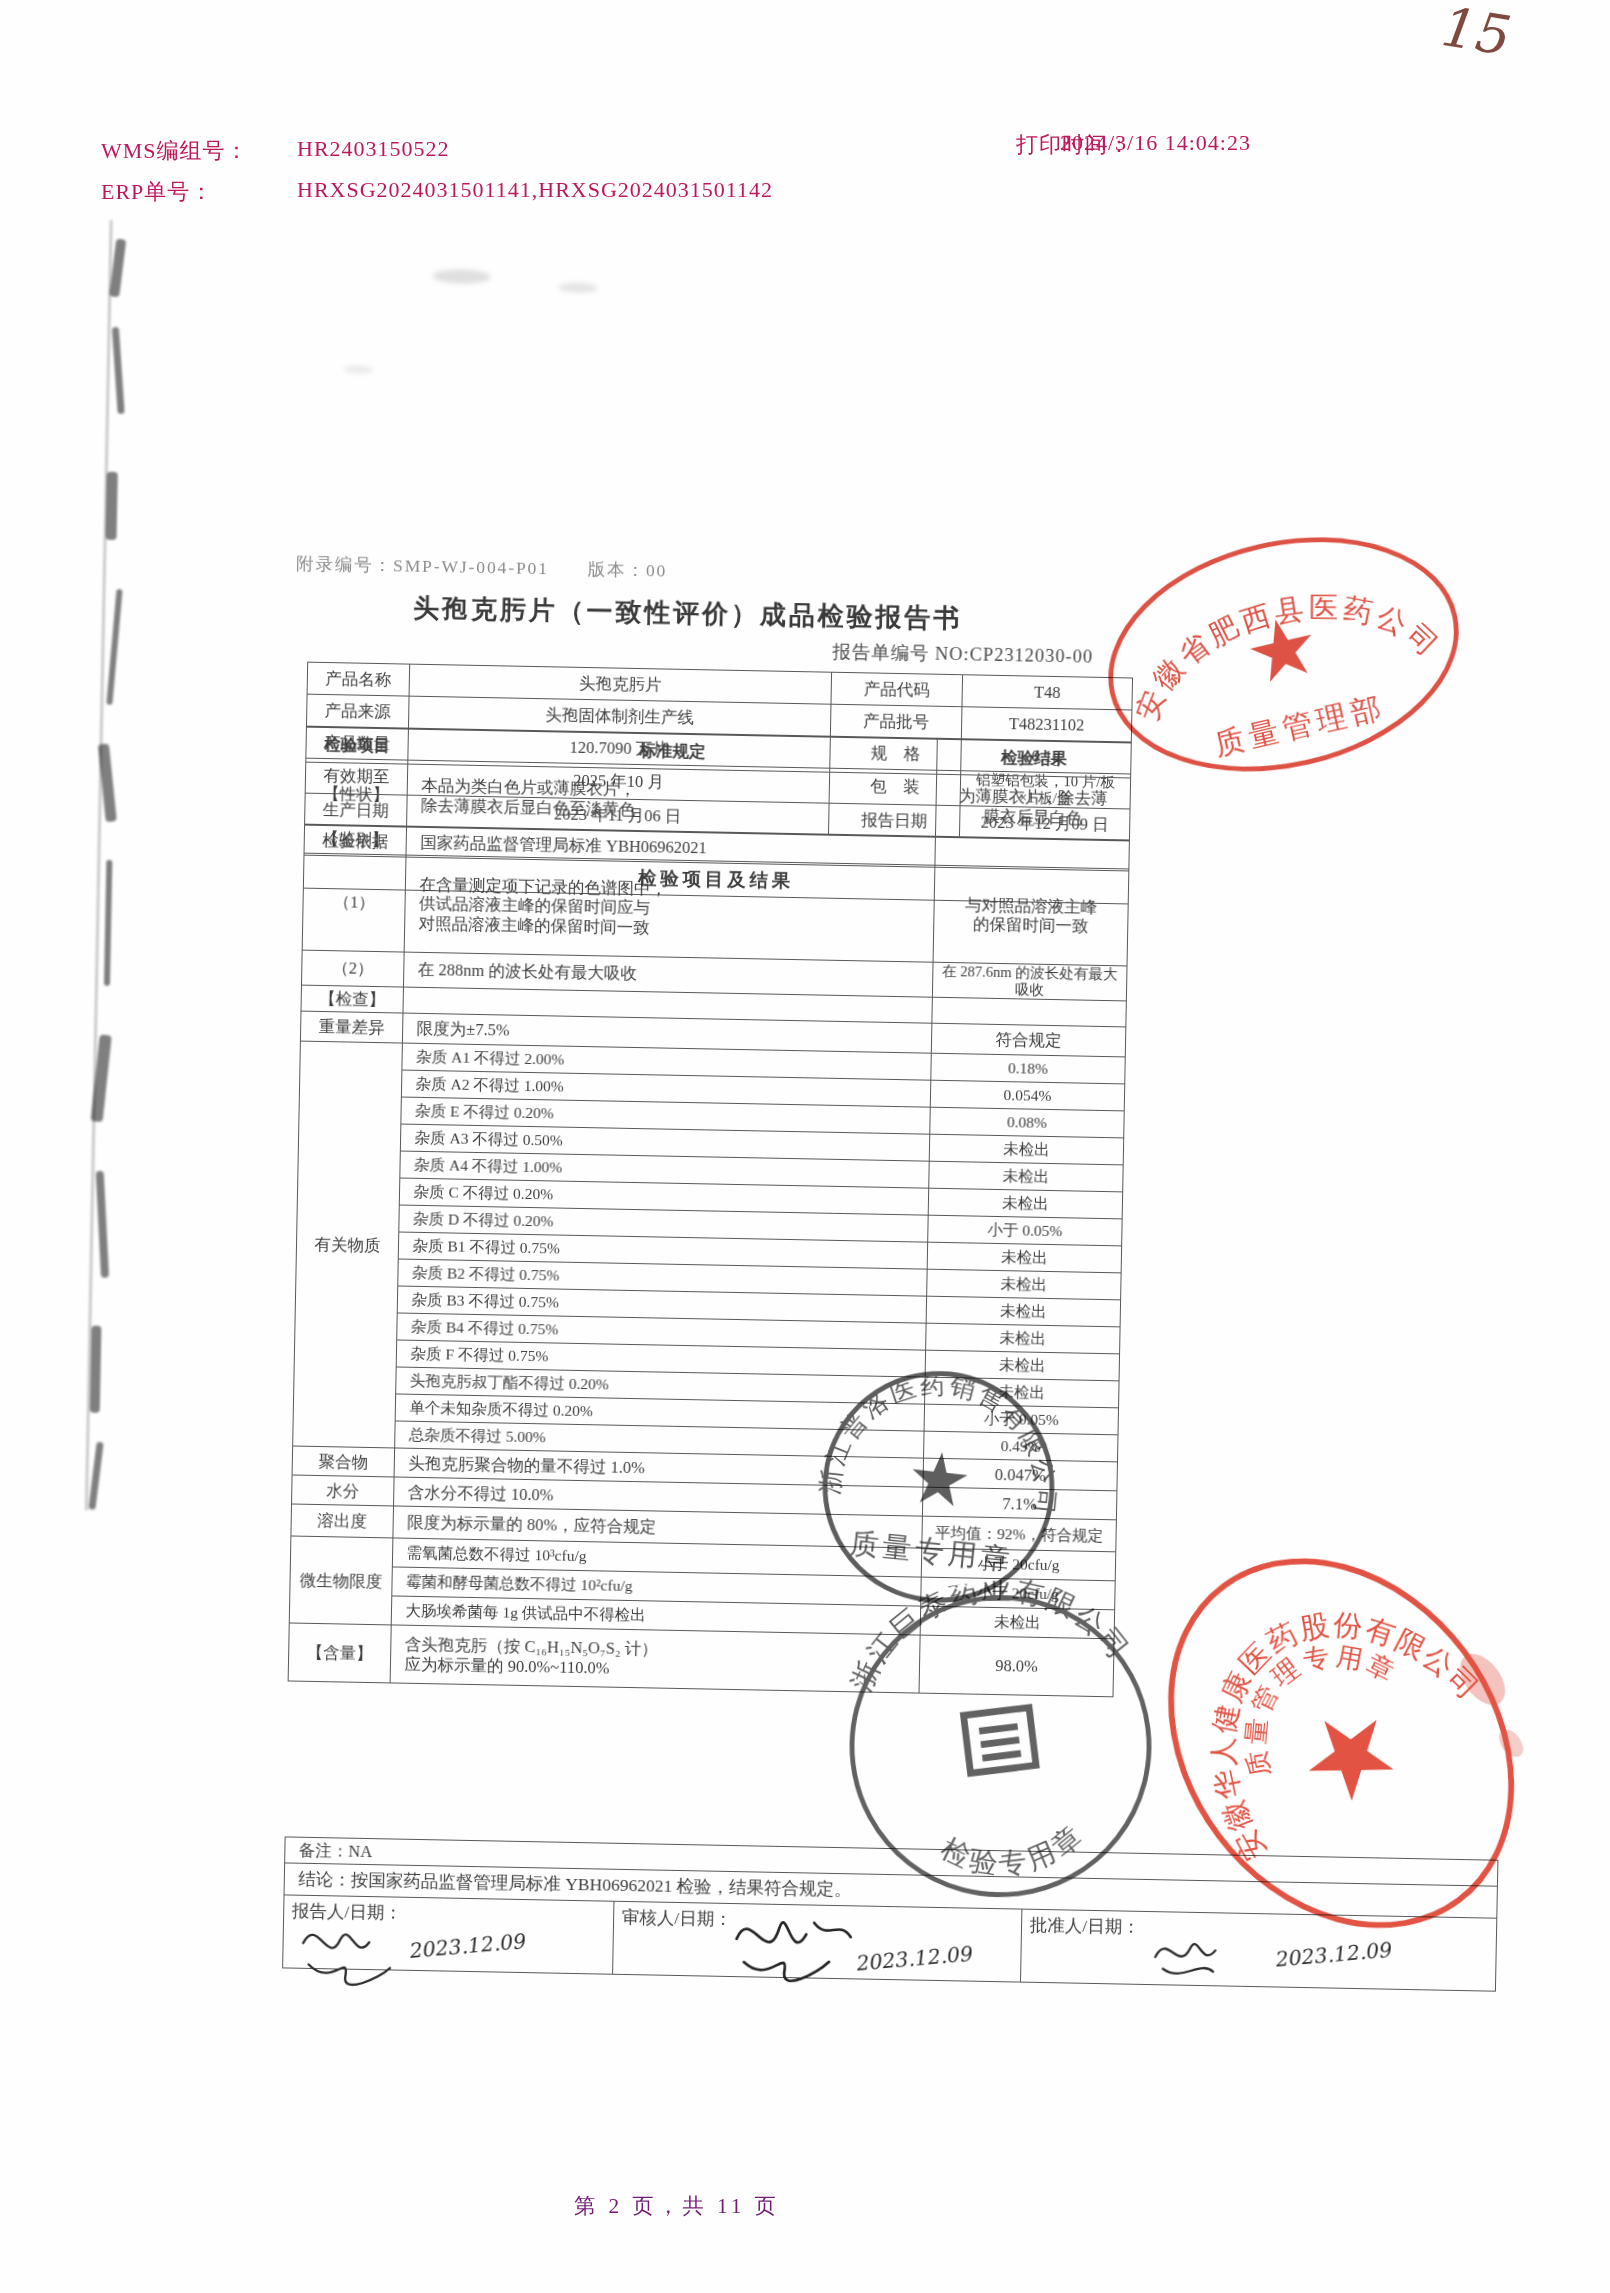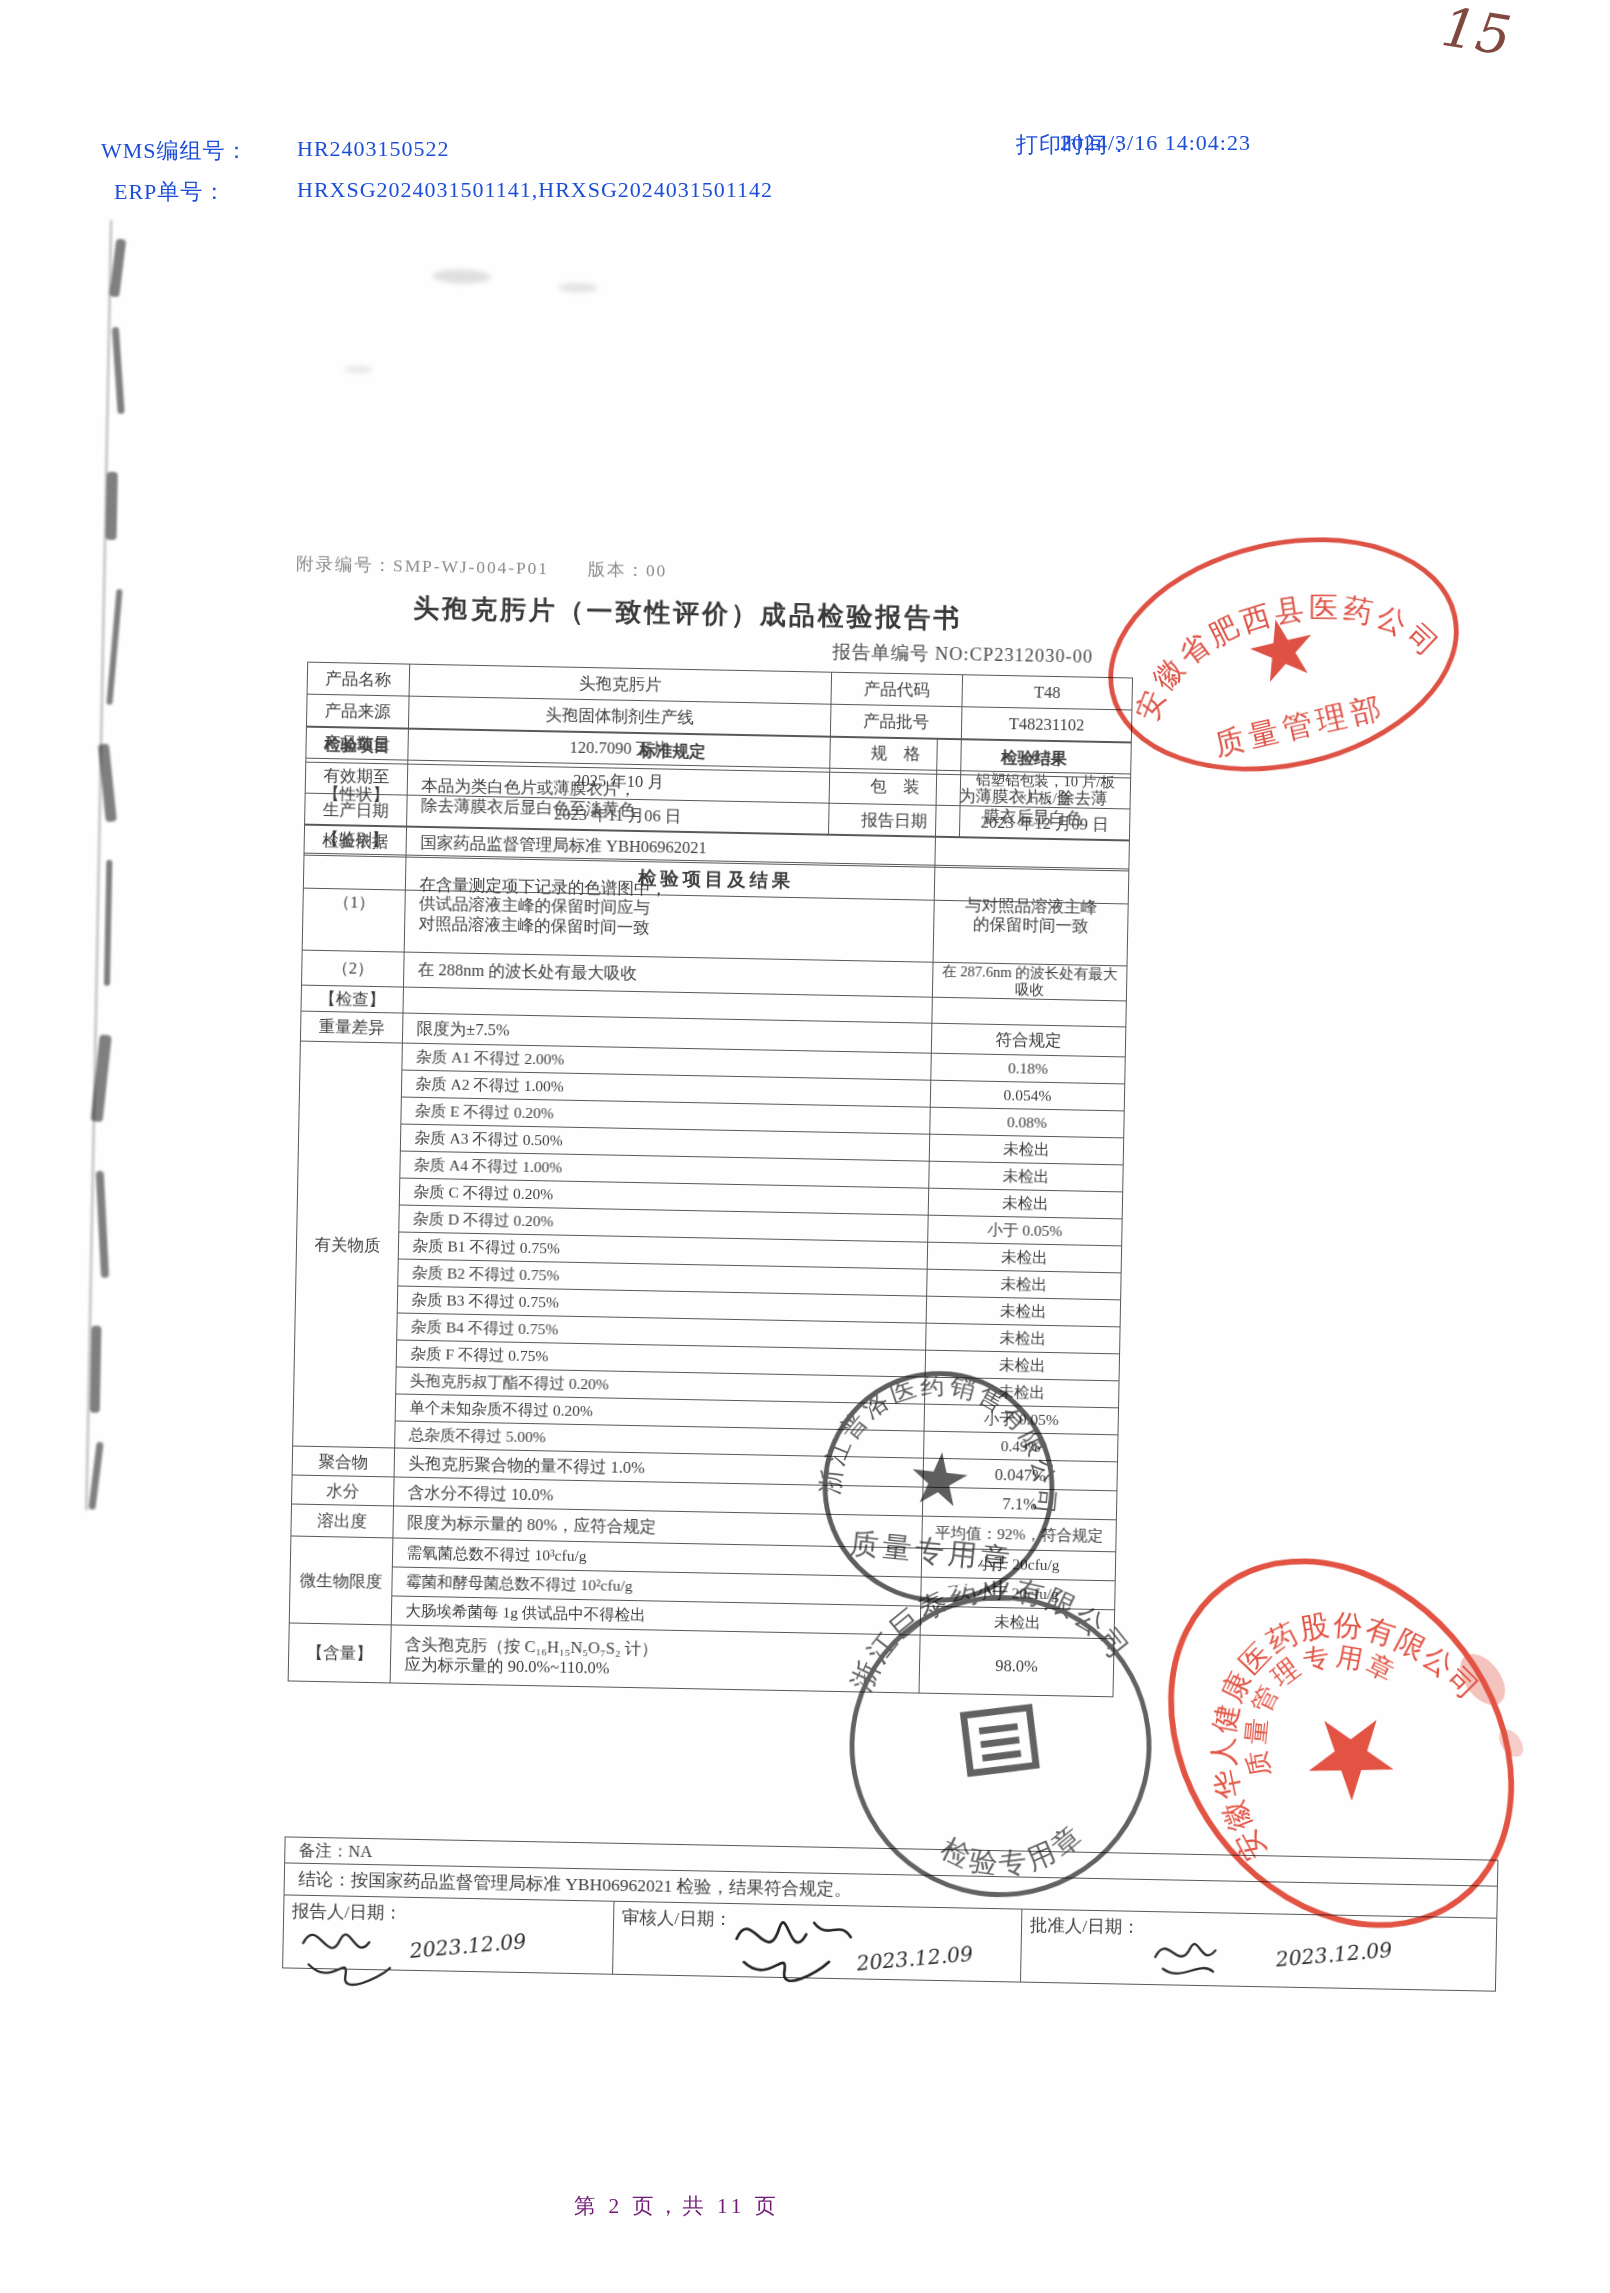--- a/index.html
+++ b/index.html
@@ -1,19 +1,19 @@
 <!DOCTYPE html>
 <html><head>
 <meta charset="utf-8">
 <style>
   html,body{margin:0;padding:0;}
   body{width:1611px;height:2294px;position:relative;background:#fefefe;overflow:hidden;
        font-family:"Liberation Serif","DejaVu Serif",serif;}
   
-  .print-txt{position:absolute;color:#1d4ed8;font-size:22px;letter-spacing:1px;white-space:nowrap;}
+  .print-txt{position:absolute;color:#be185d;font-size:22px;letter-spacing:1px;white-space:nowrap;}
   
   .corner-note{position:absolute;left:1442px;top:0px;font-size:54px;color:#6b2a1e;
                font-style:italic;transform:rotate(9deg);opacity:.85;font-family:"DejaVu Serif",serif;}
   
   .scan{position:absolute;left:87px;top:194px;width:1407px;height:1999px;
         transform:rotate(1.1deg);transform-origin:50% 45%;color:#3e3e3e;filter:blur(0.2px);}
   .edge span{position:absolute;background:#161616;filter:blur(1.2px);opacity:.55;border-radius:3.9px;}
   .smudge{position:absolute;background:#9a9a9a;filter:blur(2.9px);border-radius:50%;}
   .doc-ref{position:absolute;left:199px;top:367px;font-size:17.5px;color:#8b8b8b;
            letter-spacing:1.9px;filter:blur(0.4px);white-space:nowrap;}
@@ -39,21 +39,21 @@
            color:#2c2c2c;transform:rotate(-6deg);white-space:nowrap;}
   .footer-txt{position:absolute;left:574px;top:2191px;font-size:21.3px;color:#701a75;letter-spacing:3.9px;}
 </style>
 </head>
 <body>
 
 <span class="print-txt" style="left:101px;top:136px">WMS编组号：</span>
 <span class="print-txt" style="left:297px;top:136px">HR2403150522</span>
 <span class="print-txt" style="left:1016px;top:130px">打印时间：</span>
 <span class="print-txt" style="left:1060px;top:130px">2024/3/16 14:04:23</span>
-<span class="print-txt" style="left:114px;top:177px">ERP单号：</span>
+<span class="print-txt" style="left:101px;top:177px">ERP单号：</span>
 <span class="print-txt" style="left:297px;top:177px">HRXSG2024031501141,HRXSG2024031501142</span>
 
 <span class="corner-note">15</span>
 
 <div class="scan">
 
   <div class="edge">
     <span style="left:5.8px;top:39px;width:2.9px;height:1291px;opacity:.22"></span>
     <span style="left:9.7px;top:58px;width:9.7px;height:58px;transform:rotate(6deg)"></span>
     <span style="left:13.6px;top:146px;width:6.8px;height:87px;transform:rotate(-5deg)"></span>

